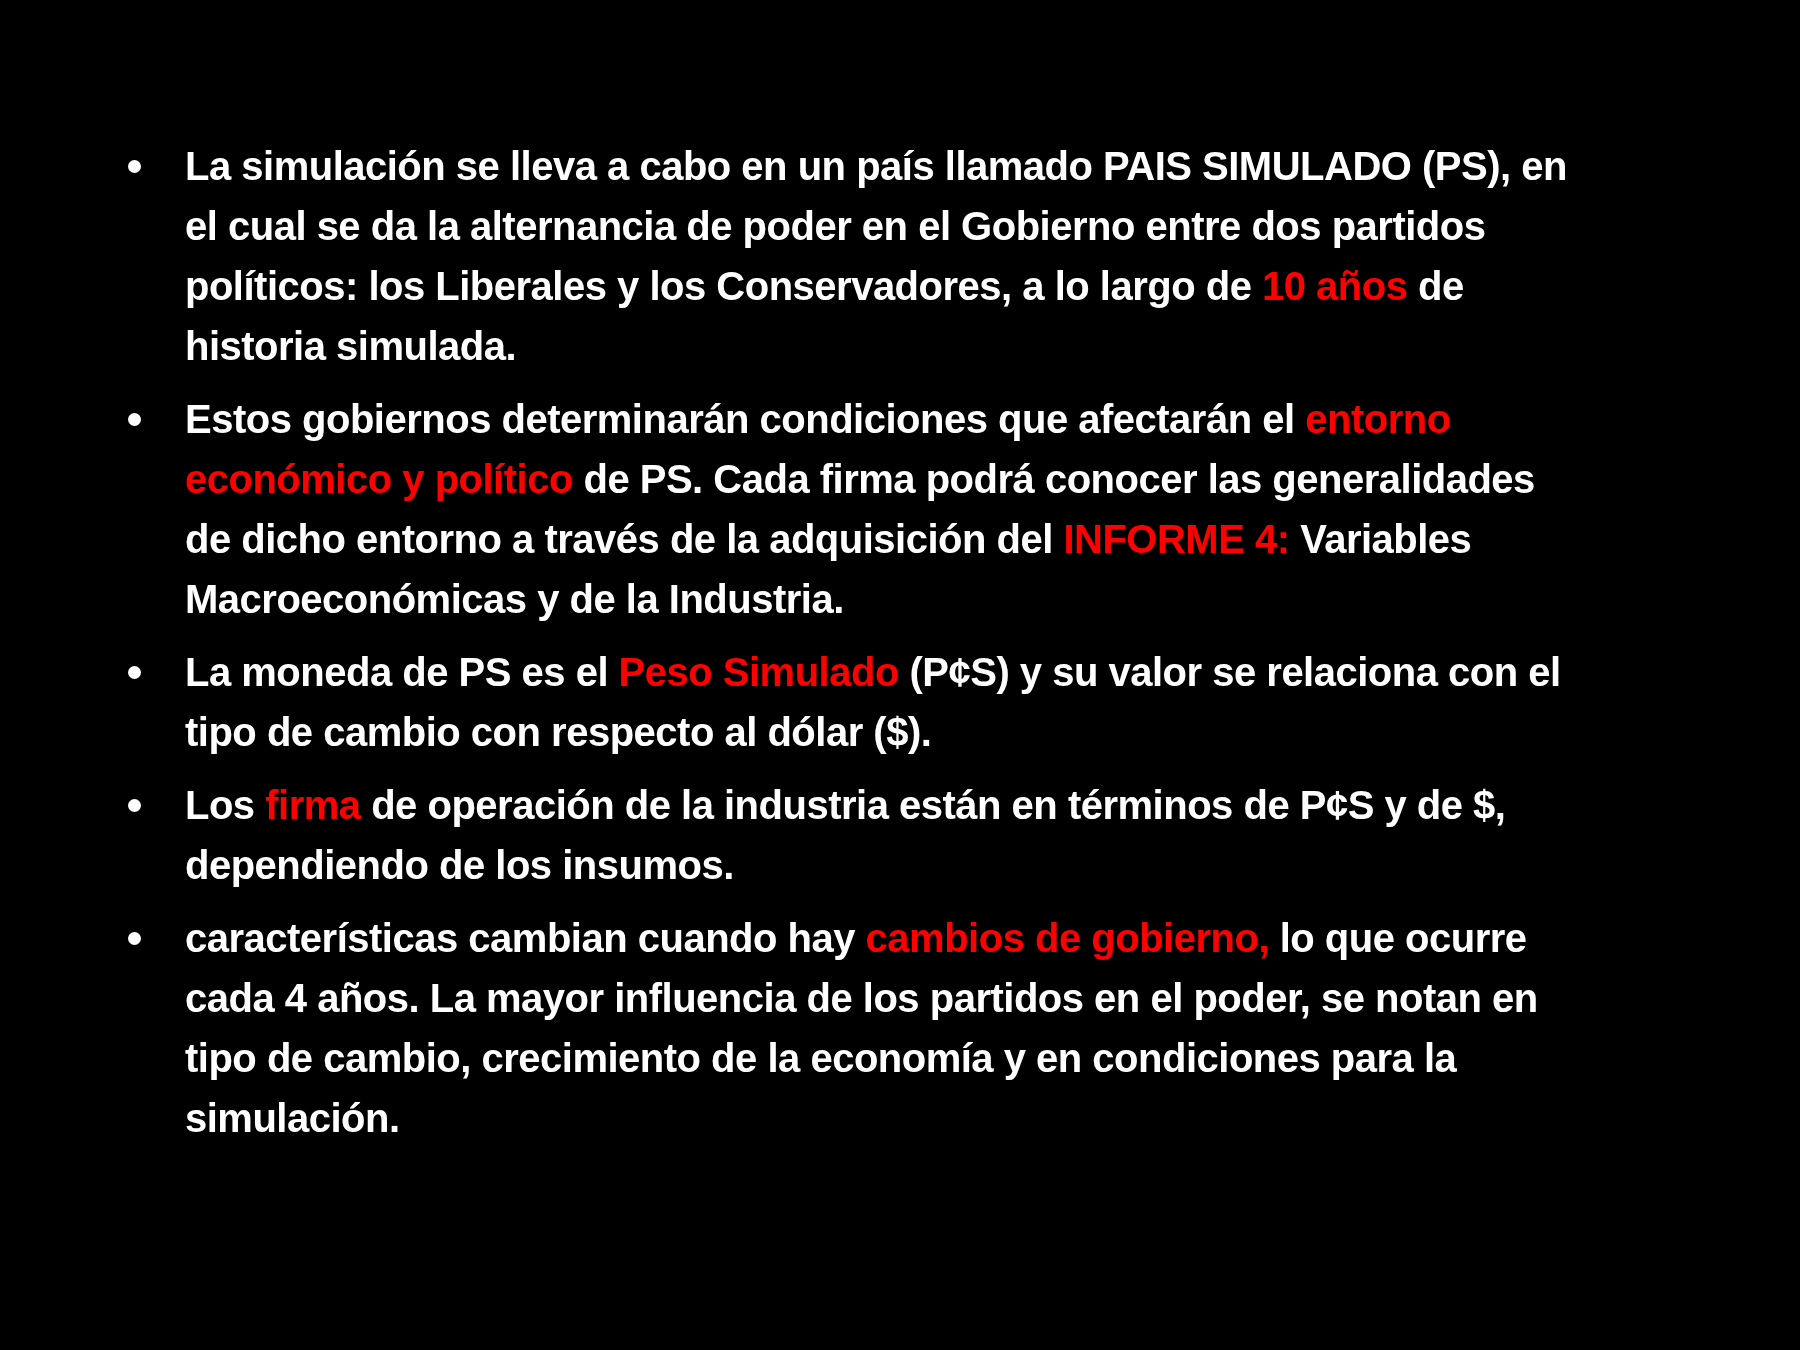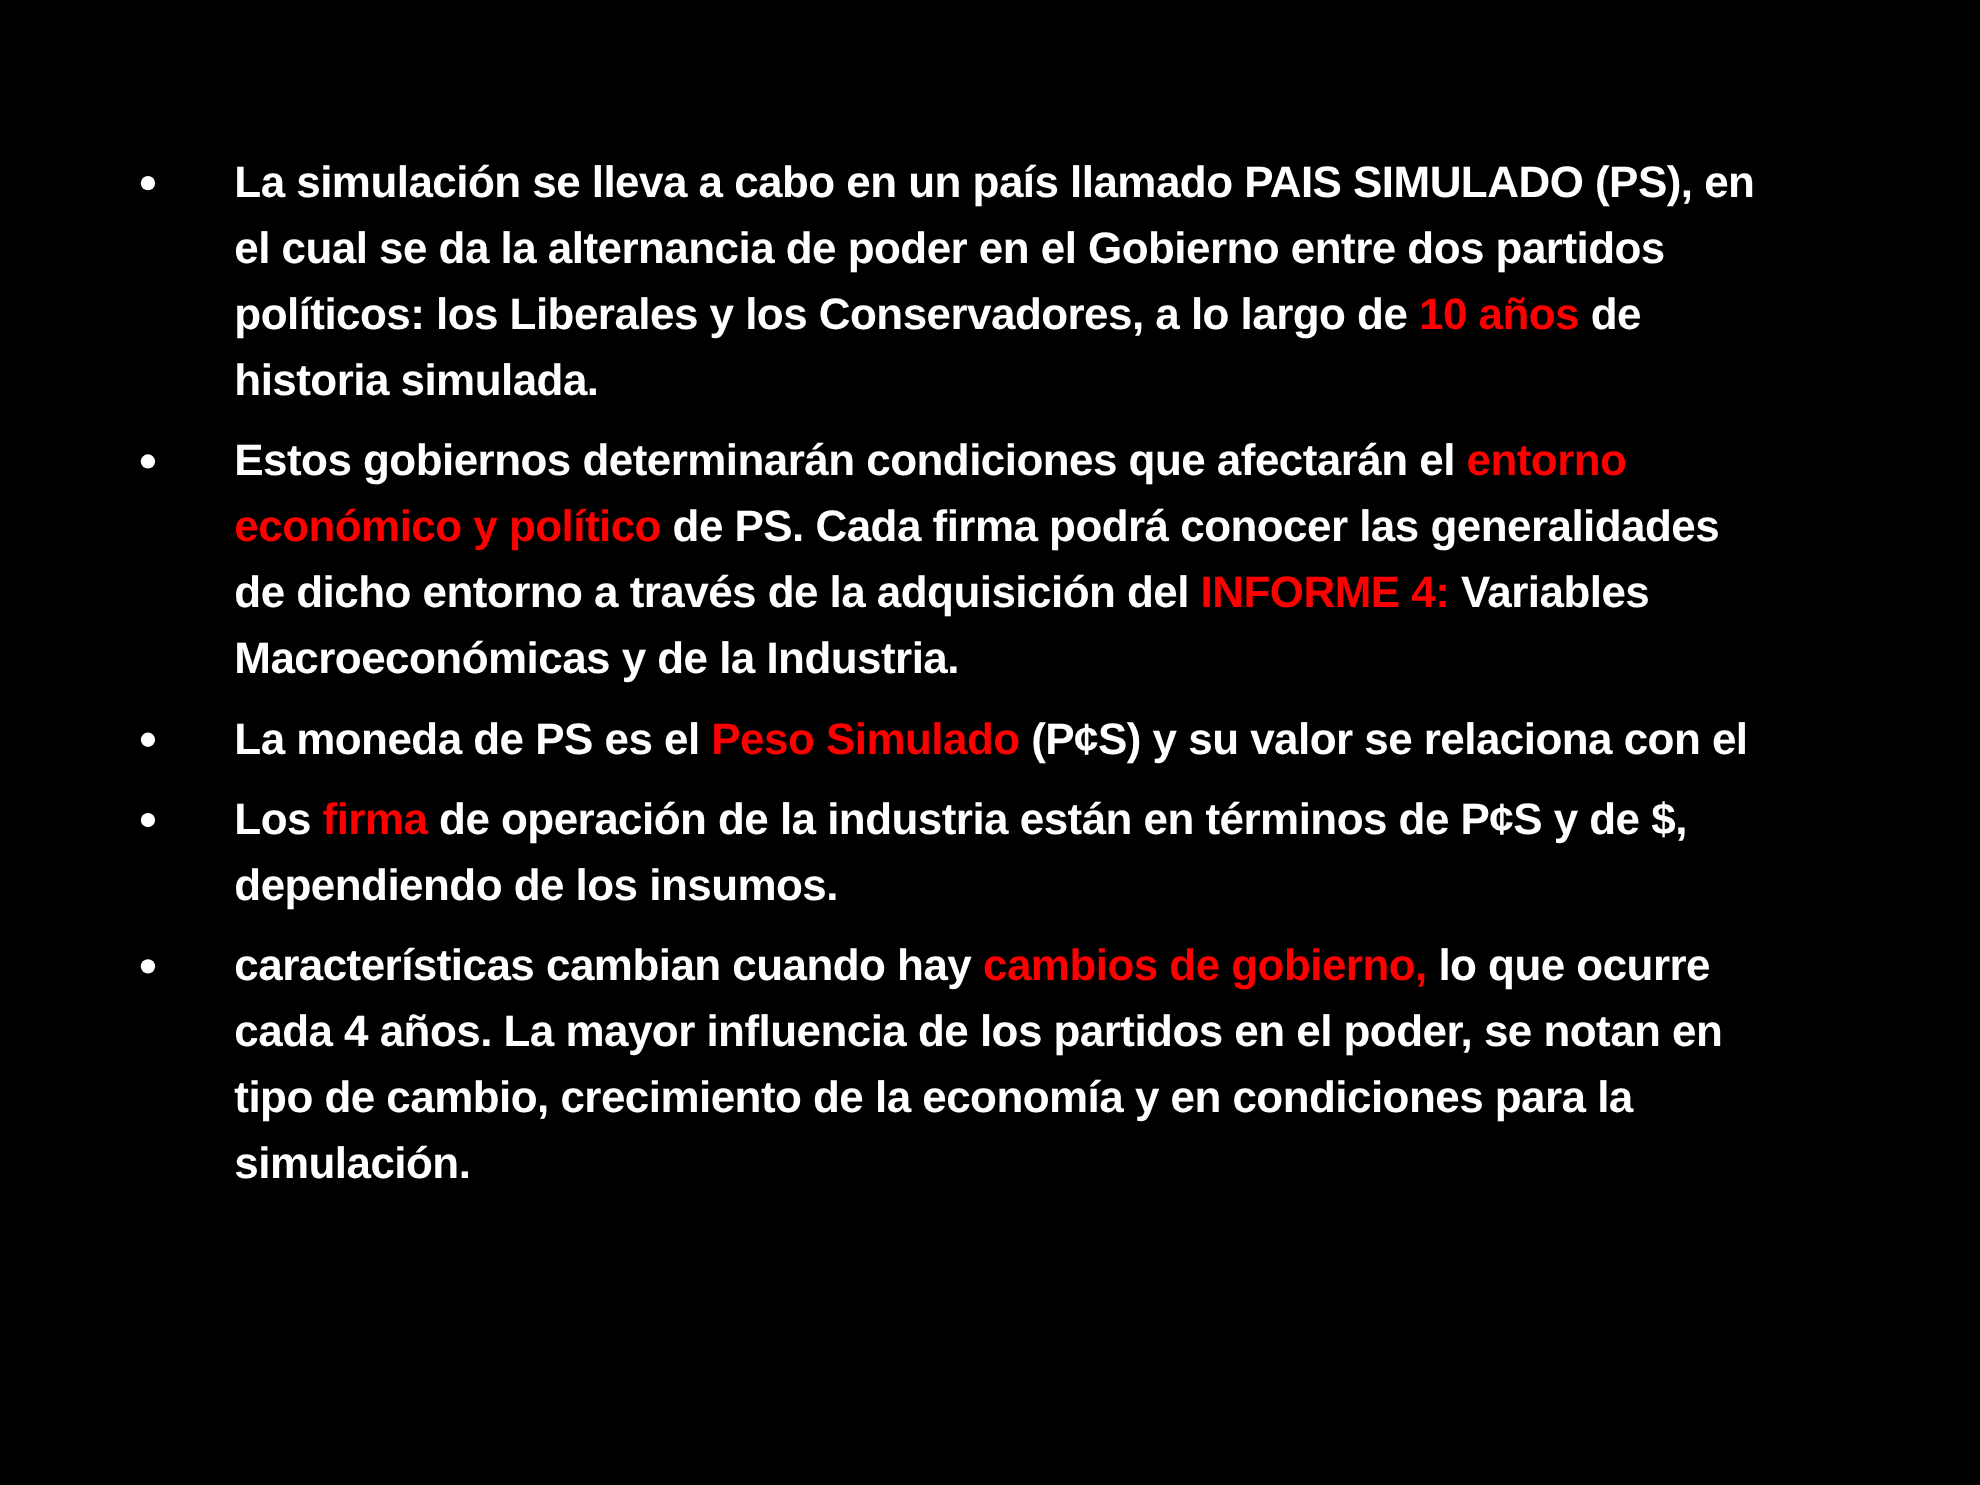--- a/index.html
+++ b/index.html
@@ -18,21 +18,20 @@
   .bullet-list {
     position: absolute;
     left: 128px;
     top: 136px;
     right: 60px;
   }
   .bullet-item {
     display: flex;
     align-items: flex-start;
     margin-bottom: 13px;
-    gap: 28px;
   }
   .bullet-marker-col {
     width: 57px;
     flex: 0 0 57px;
   }
   .bullet-dot {
     display: block;
     width: 13px;
     height: 13px;
     margin-top: 24px;
@@ -79,20 +78,21 @@
           <div class="bullet-line"><span class="run-normal">de dicho entorno a través de la adquisición del </span><span class="run-highlight">INFORME 4:</span><span class="run-normal"> Variables</span></div>
           <div class="bullet-line"><span class="run-normal">Macroeconómicas y de la Industria.</span></div>
         </div>
       </div>
       <div class="bullet-item">
         <div class="bullet-marker-col">
           <span class="bullet-dot"></span>
         </div>
         <div class="bullet-lines">
           <div class="bullet-line"><span class="run-normal">La moneda de PS es el </span><span class="run-highlight">Peso Simulado</span><span class="run-normal"> (P¢S) y su valor se relaciona con el</span></div>
+          <div class="bullet-line"><span class="run-normal">tipo de cambio con respecto al dólar ($).</span></div>
         </div>
       </div>
       <div class="bullet-item">
         <div class="bullet-marker-col">
           <span class="bullet-dot"></span>
         </div>
         <div class="bullet-lines">
           <div class="bullet-line"><span class="run-normal">Los </span><span class="run-highlight">firma</span><span class="run-normal"> de operación de la industria están en términos de P¢S y de $,</span></div>
           <div class="bullet-line"><span class="run-normal">dependiendo de los insumos.</span></div>
         </div>

